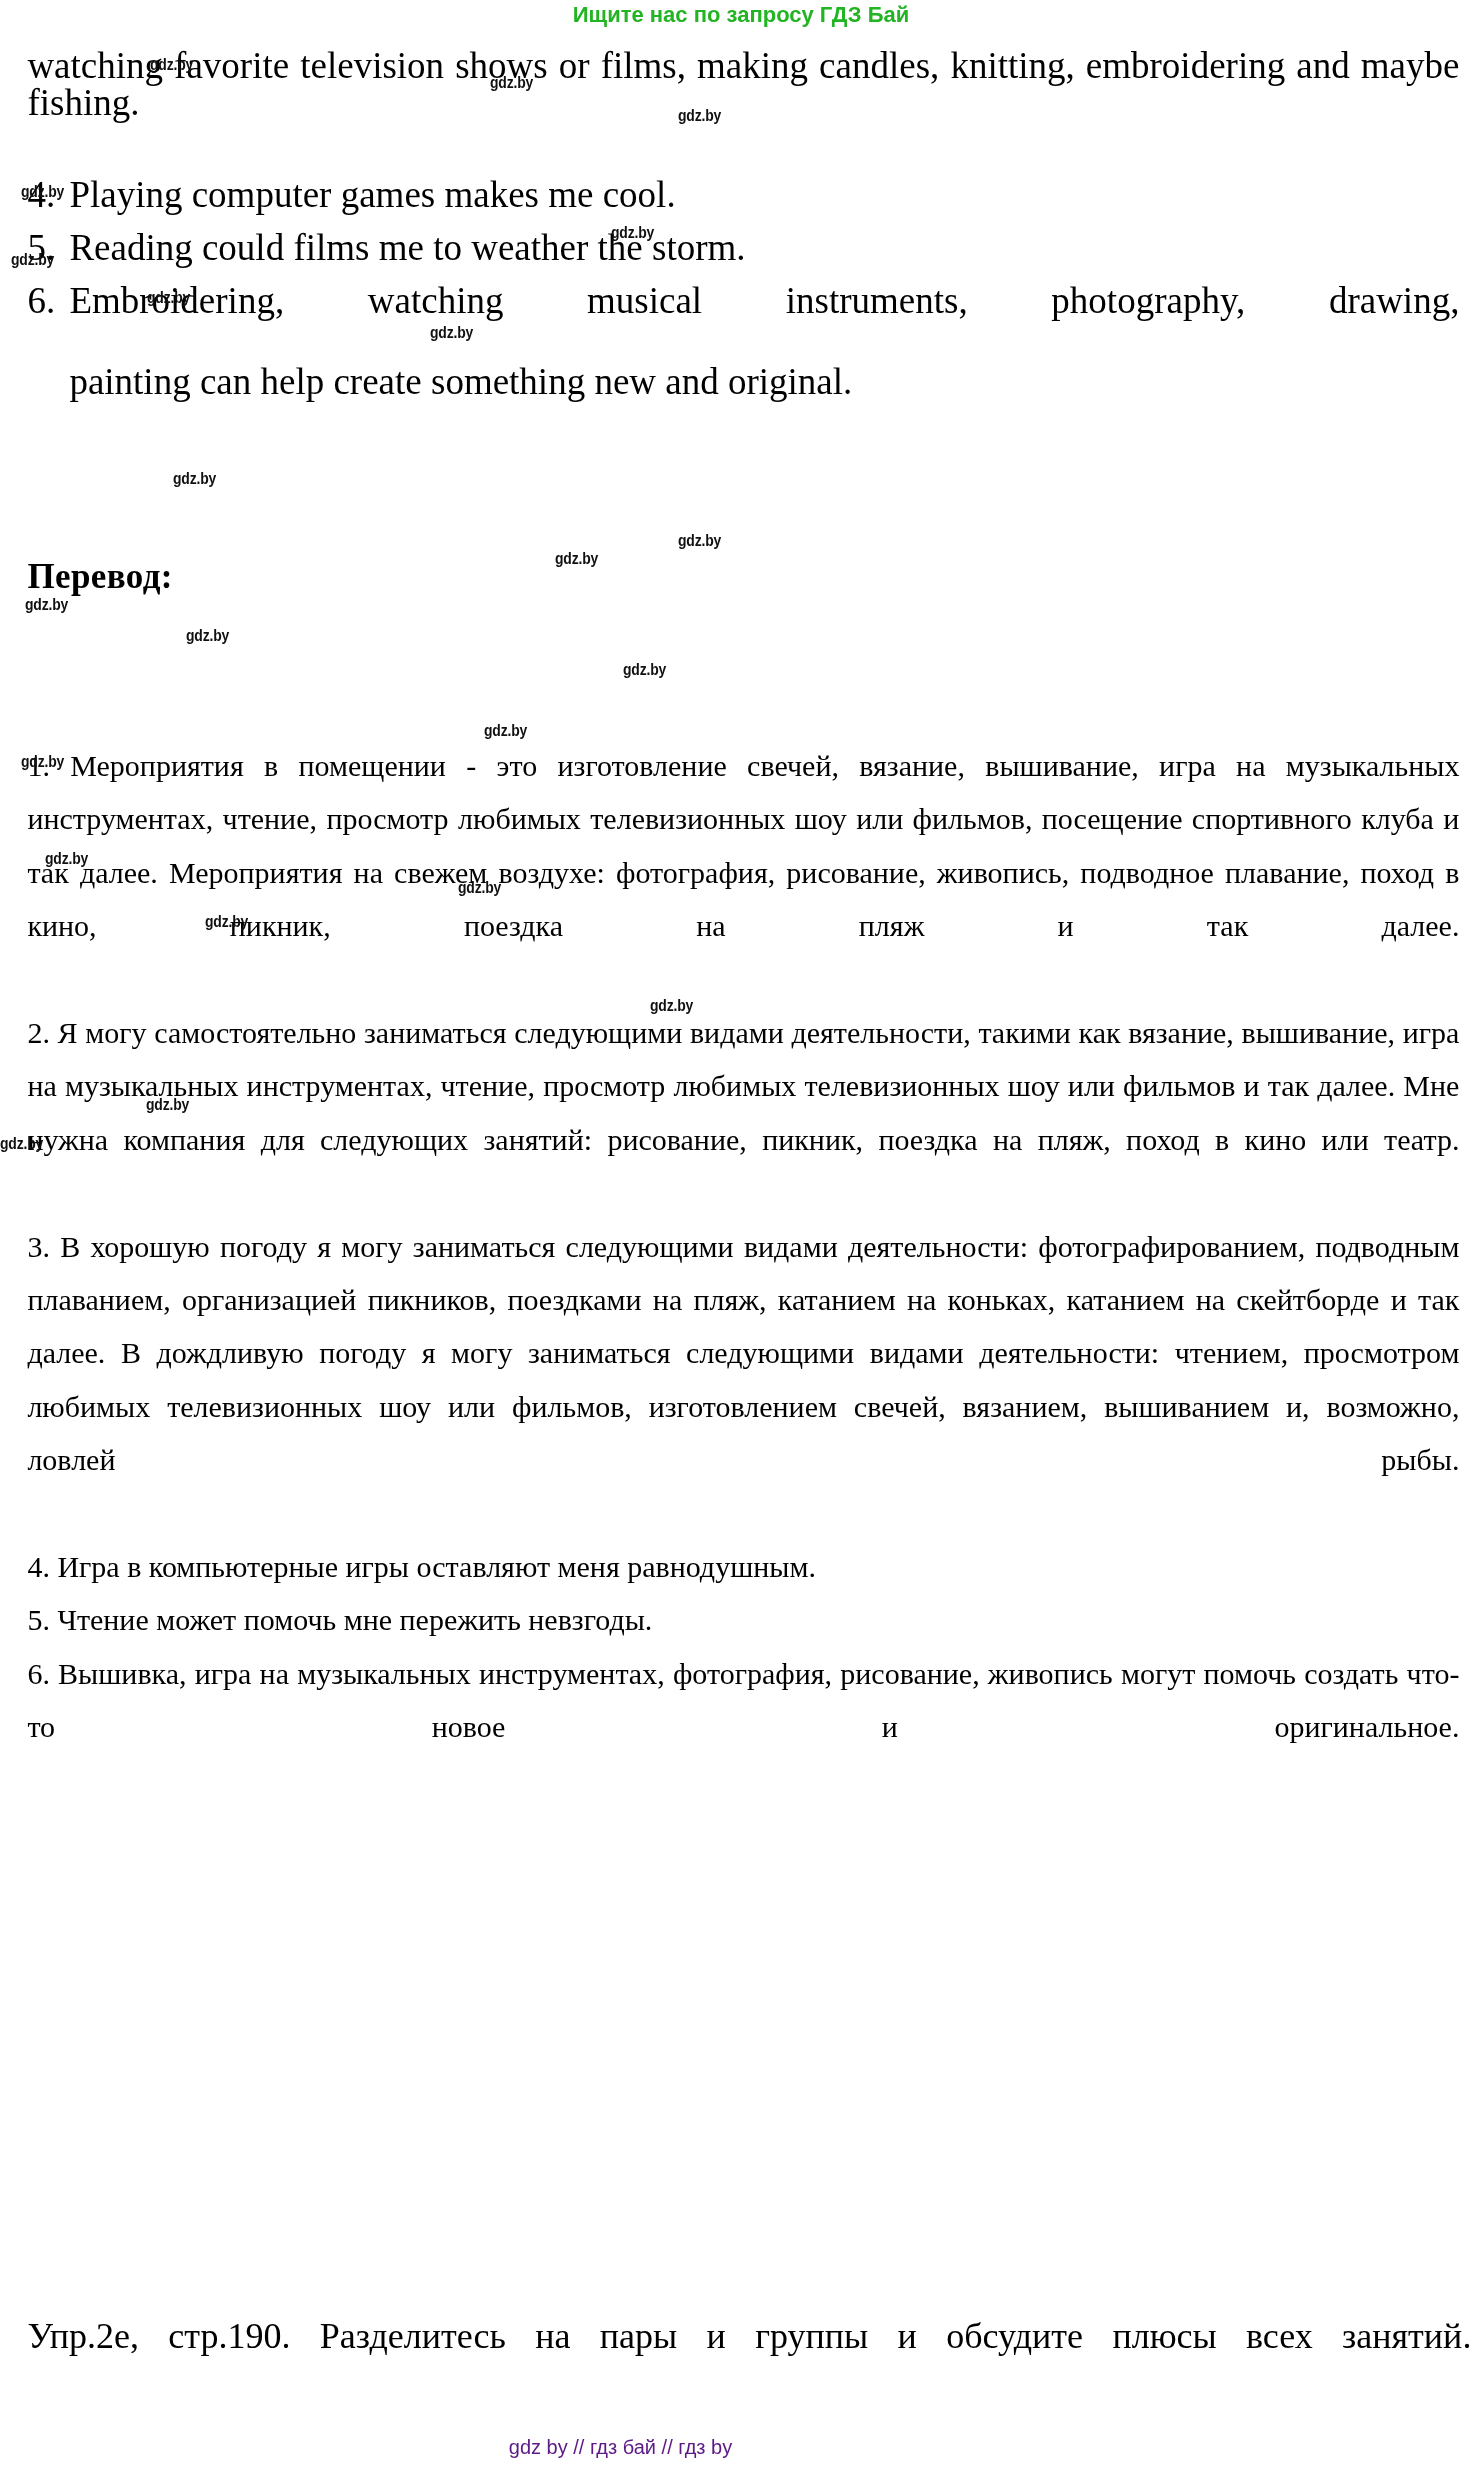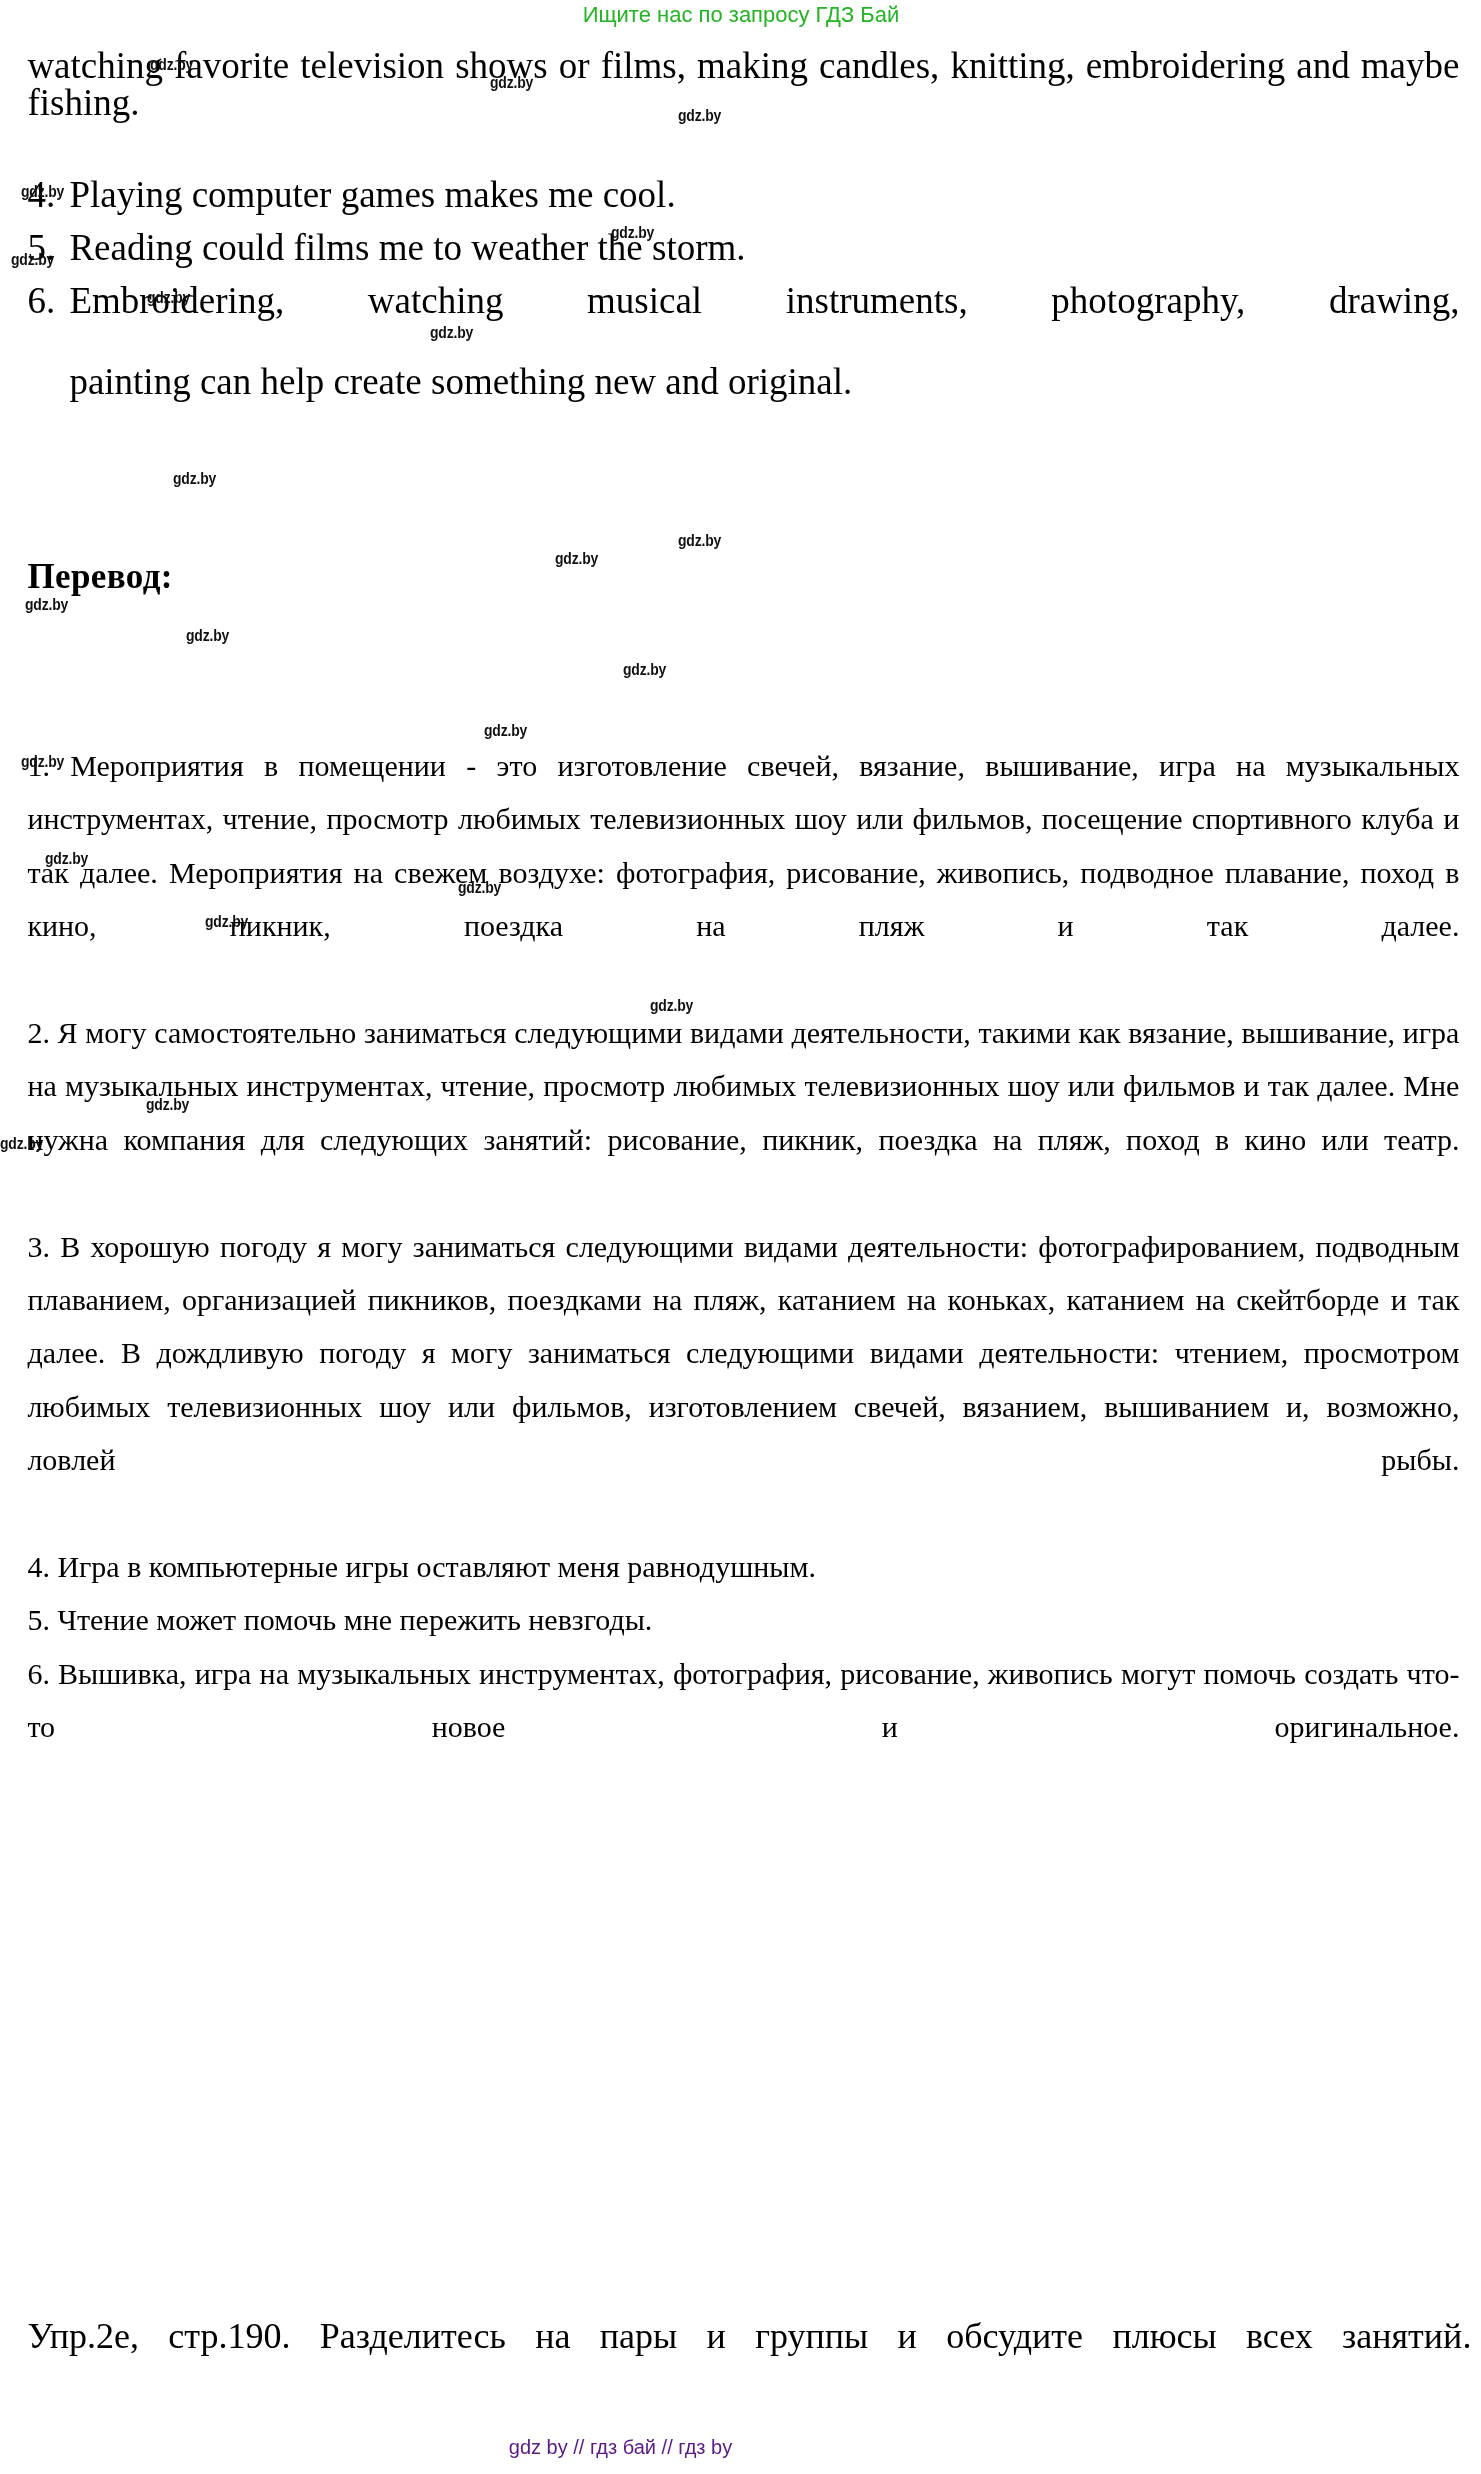--- a/index.html
+++ b/index.html
@@ -21,21 +21,21 @@
   }
 
   
   .promo-header {
     position: absolute;
     top: 1.6px;
     left: 0;
     width: 1482px;
     text-align: center;
     font-family: "Liberation Sans", "DejaVu Sans", sans-serif;
-    font-weight: normal;
+    font-weight: bold;
     font-size: 22px;
     letter-spacing: 0px;
     color: #22b422;
     white-space: nowrap;
   }
 
   
   .content {
     position: absolute;
     left: 27.4px;

